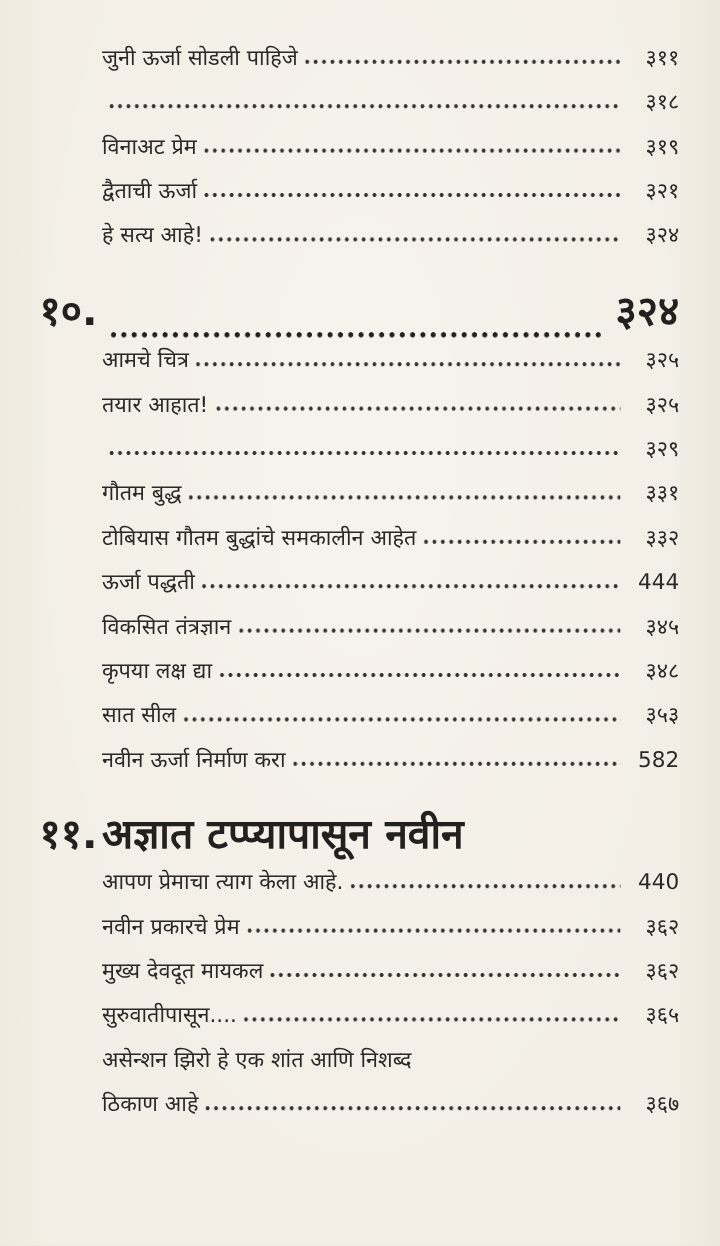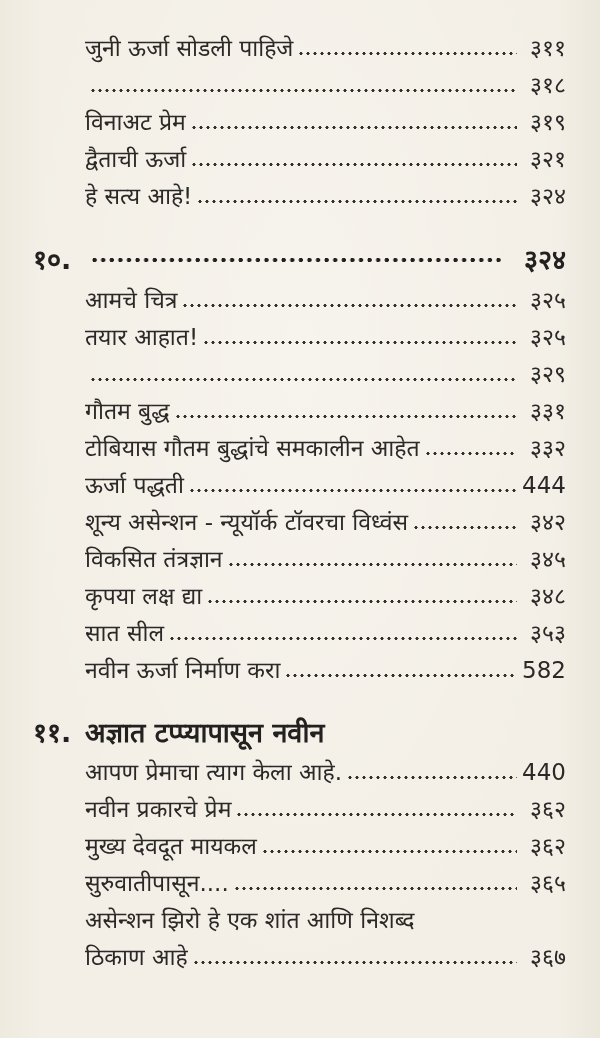--- a/index.html
+++ b/index.html
@@ -12,34 +12,34 @@
     background-color:#f2eee4;
     color:#2b2927;
     font-family:"DejaVu Sans","Liberation Sans",sans-serif;
     overflow:hidden;
     padding:30px 34px 0 33px;
     position:relative;
   }
   .entry{
     display:flex;align-items:baseline;
     padding-left:52px;
-    font-size:23px;line-height:37px;
+    font-size:18px;line-height:37px;
     white-space:nowrap;
   }
   .t{white-space:nowrap;}
   .dots{
     flex:1 1 auto;height:5px;min-width:12px;
     margin:0 3px 0 6px;
     background-image:radial-gradient(circle at 2px 2.5px,#34312d 1.4px,rgba(0,0,0,0) 1.8px);
     background-size:7px 5px;background-repeat:repeat-x;background-position:left bottom;
   }
   .p{white-space:nowrap;min-width:46px;text-align:right;}
   .chapter{
-    display:flex;align-items:center;
-    font-size:27px;font-weight:700;line-height:44px;
+    display:flex;align-items:flex-end;
+    font-size:34px;font-weight:700;line-height:44px;
     margin-top:23px;color:#232120;white-space:nowrap;
   }
   .chapter .num{flex:0 0 52px;}
   .chapter .dots{
     height:6px;margin:0 4px 0 7px;
     background-image:radial-gradient(circle at 2.6px 3px,#232120 1.9px,rgba(0,0,0,0) 2.4px);
     background-size:8.6px 6px;
   }
   .chapter .p{min-width:58px;}
   .chapter.two-a{line-height:42px;margin-bottom:0;}
@@ -107,25 +107,20 @@
       <span class="t">टोबियास गौतम बुद्धांचे समकालीन आहेत</span>
       <span class="dots"></span>
       <span class="p">३३२</span>
     </div>
     <div class="entry">
       <span class="t">ऊर्जा पद्धती</span>
       <span class="dots"></span>
       <span class="p">444</span>
     </div>
     <div class="entry">
-      <span class="t">शून्य असेन्शन - न्यूयॉर्क टॉवरचा विध्वंस</span>
-      <span class="dots"></span>
-      <span class="p">३४२</span>
-    </div>
-    <div class="entry">
       <span class="t">विकसित तंत्रज्ञान</span>
       <span class="dots"></span>
       <span class="p">३४५</span>
     </div>
     <div class="entry">
       <span class="t">कृपया लक्ष द्या</span>
       <span class="dots"></span>
       <span class="p">३४८</span>
     </div>
     <div class="entry">

